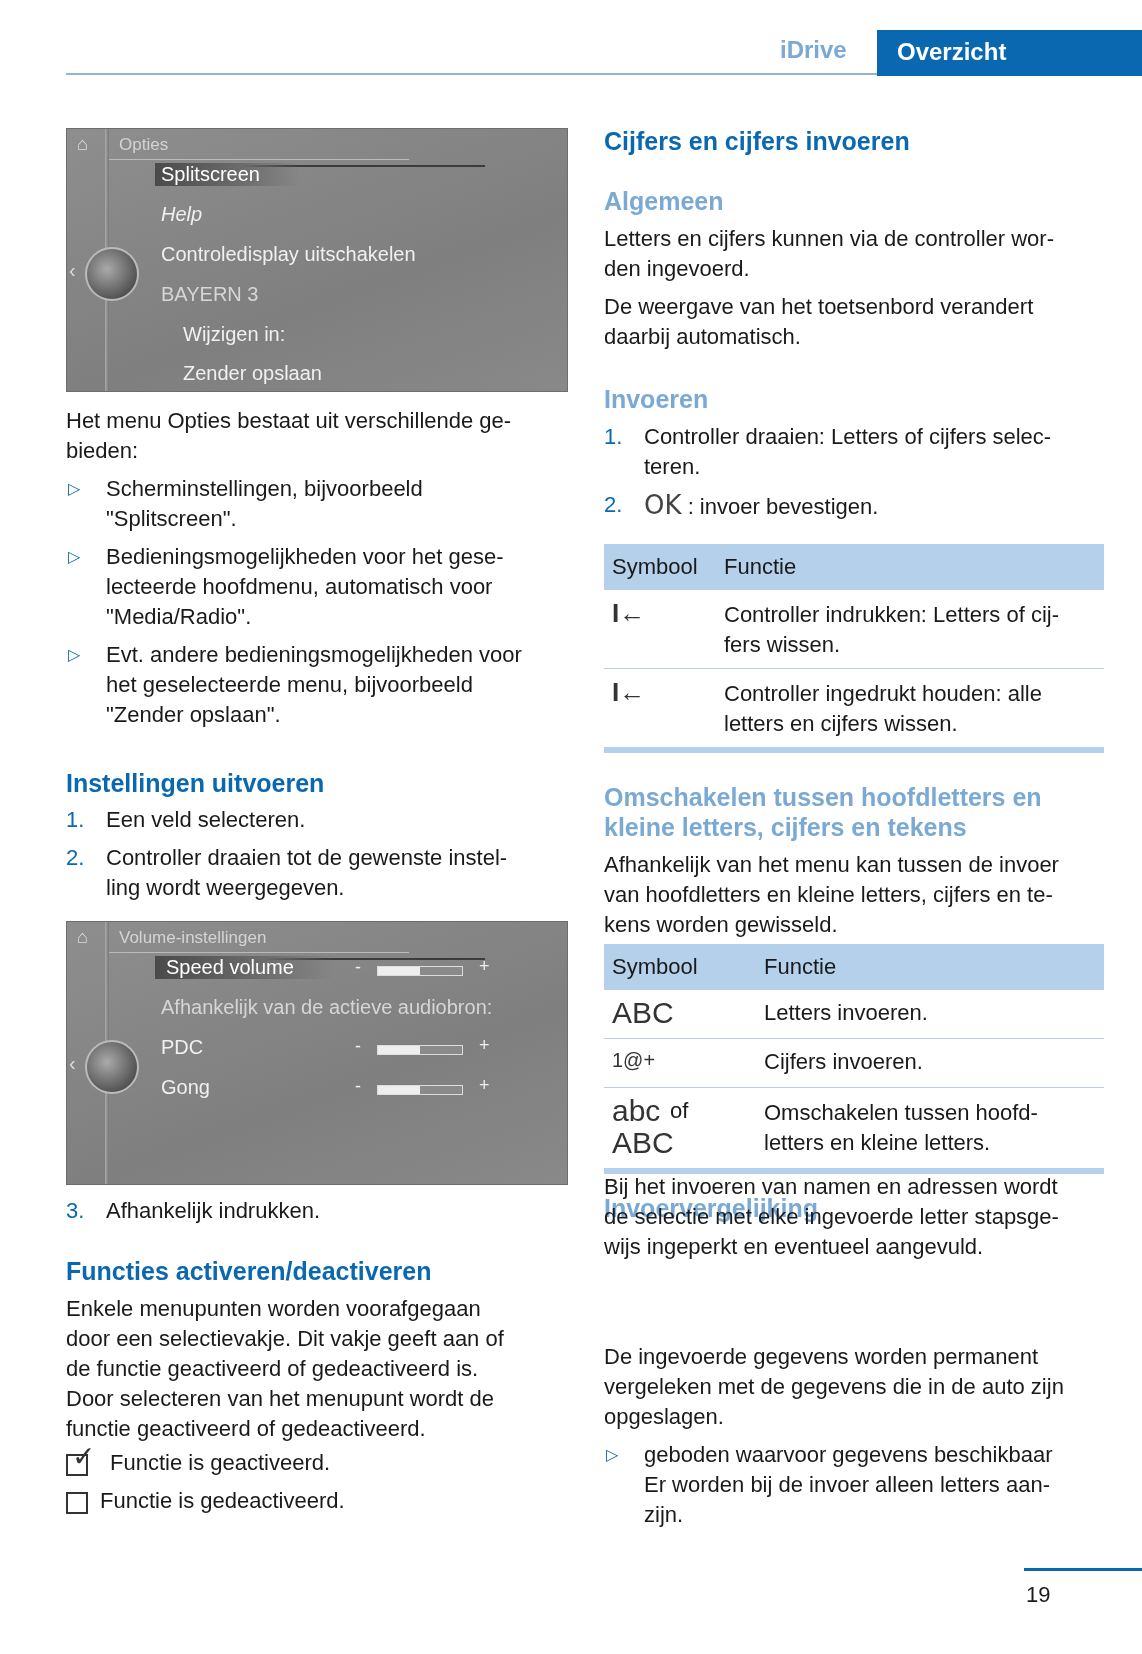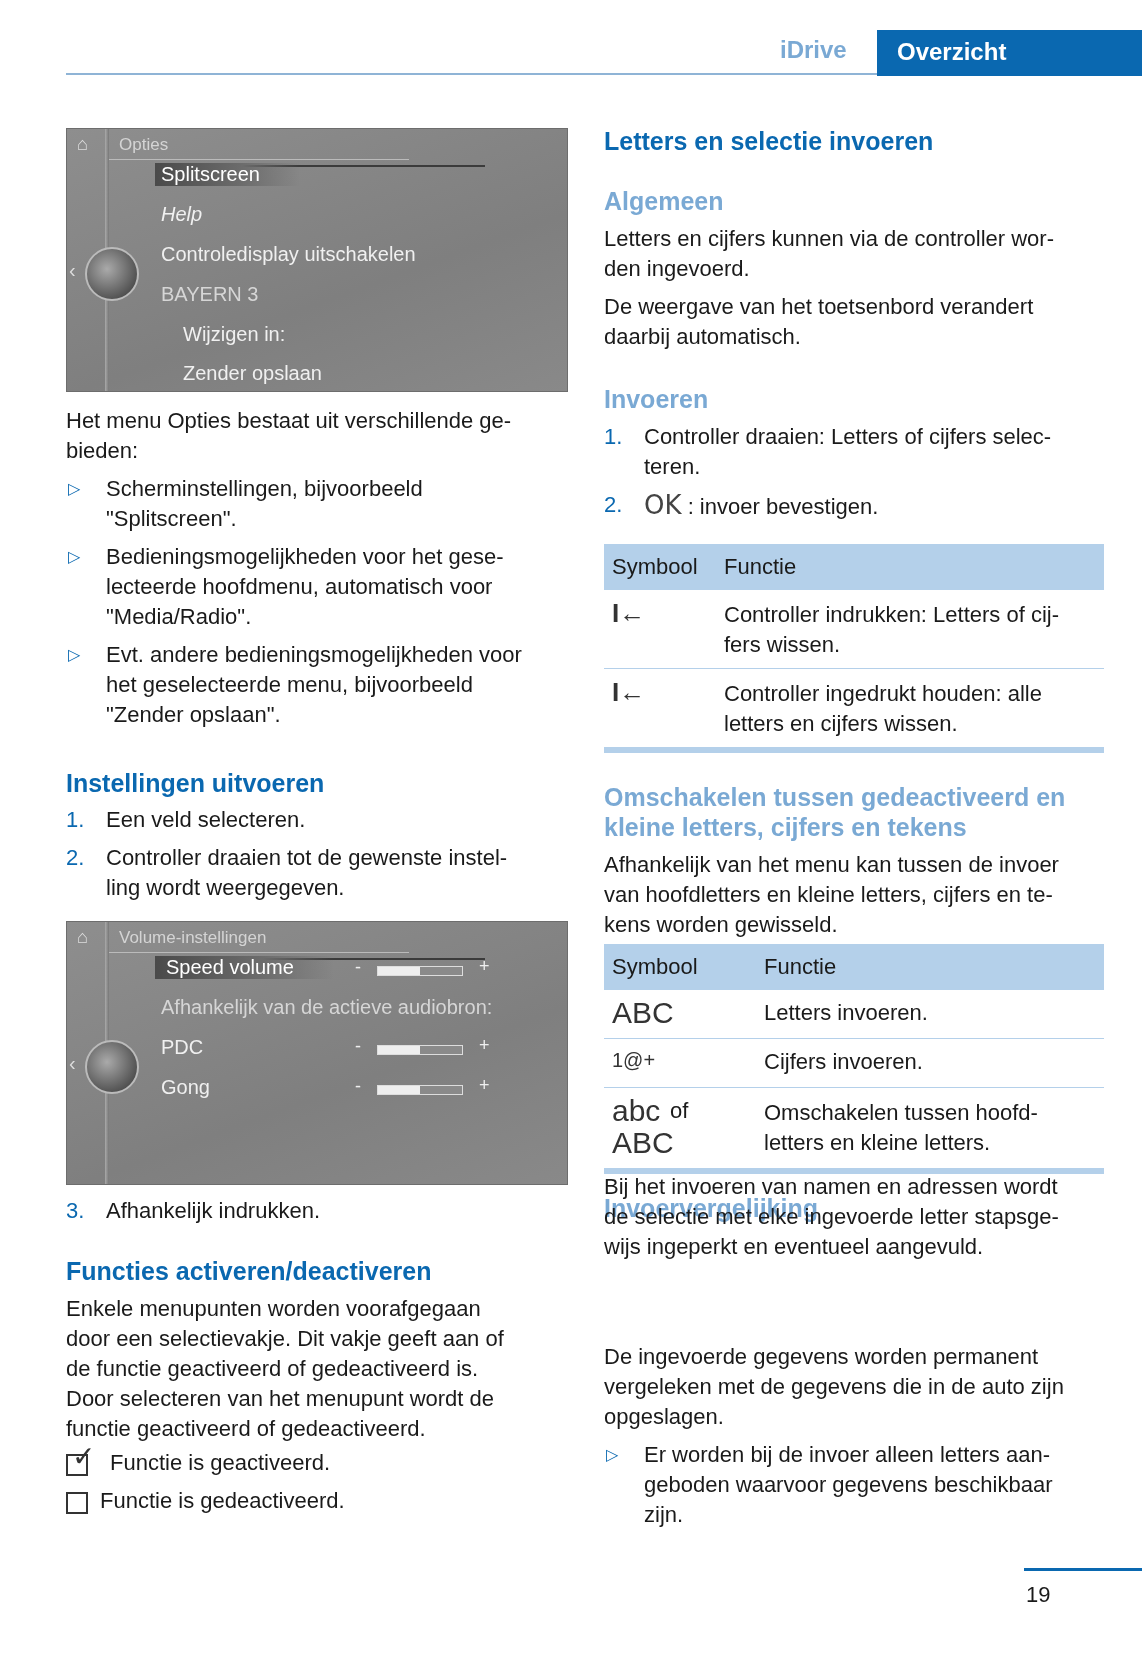--- a/index.html
+++ b/index.html
@@ -164,21 +164,21 @@
 <div class="col colL" style="top:1448px;height:32px;">
   <span class="cb" style="left:0;top:6px;"></span>
   <span class="abs" style="left:6px;top:-6px;font-size:28px;font-weight:bold;color:#333;">✓</span>
   <span class="abs" style="left:44px;top:0;">Functie is geactiveerd.</span>
 </div>
 <div class="col colL" style="top:1486px;height:32px;">
   <span class="cb" style="left:0;top:6px;"></span>
   <span class="abs" style="left:34px;top:0;">Functie is gedeactiveerd.</span>
 </div>
 
-<div class="col colR h1" style="top:126px;">Letters en selectie invoeren</div>
+<div class="col colR h1" style="top:126px;">Cijfers en cijfers invoeren</div>
 <div class="col colR h2" style="top:186px;">Algemeen</div>
 <div class="col colR" style="top:224px;">
   <p>Letters en cijfers kunnen via de controller wor-</p>
   <p>den ingevoerd.</p>
 </div>
 <div class="col colR" style="top:292px;">
   <p>De weergave van het toetsenbord verandert</p>
   <p>daarbij automatisch.</p>
 </div>
 <div class="col colR h2" style="top:384px;">Invoeren</div>
@@ -204,21 +204,21 @@
     <span style="left:120px;top:10px;line-height:30px;"><span style="position:static">Controller indrukken: Letters of cij-</span><br><span style="position:static">fers wissen.</span></span>
   </div>
   <div class="row" style="height:78px;border-bottom:none;">
     <span class="sym" style="left:8px;top:8px;font-size:26px;font-weight:bold;">I←</span>
     <span style="left:120px;top:10px;line-height:30px;"><span style="position:static">Controller ingedrukt houden: alle</span><br><span style="position:static">letters en cijfers wissen.</span></span>
   </div>
   <div class="end"></div>
 </div>
 
 <div class="col colR h2" style="top:782px;">
-  <p>Omschakelen tussen gedeactiveerd en</p>
+  <p>Omschakelen tussen hoofdletters en</p>
   <p>kleine letters, cijfers en tekens</p>
 </div>
 <div class="col colR" style="top:850px;">
   <p>Afhankelijk van het menu kan tussen de invoer</p>
   <p>van hoofdletters en kleine letters, cijfers en te-</p>
   <p>kens worden gewisseld.</p>
 </div>
 
 <div class="tbl" style="top:944px;">
   <div class="th">
@@ -249,20 +249,20 @@
   <p>wijs ingeperkt en eventueel aangevuld.</p>
 </div>
 <div class="col colR" style="top:1342px;">
   <p>De ingevoerde gegevens worden permanent</p>
   <p>vergeleken met de gegevens die in de auto zijn</p>
   <p>opgeslagen.</p>
 </div>
 <div class="col colR" style="top:1440px;">
   <div class="li">
     <span class="tri">▷</span>
+    <p>geboden waarvoor gegevens beschikbaar</p>
     <p>Er worden bij de invoer alleen letters aan-</p>
-    <p>geboden waarvoor gegevens beschikbaar</p>
     <p>zijn.</p>
   </div>
 </div>
 
 <div class="footline"></div>
 <div class="pnum">19</div>
 
 </body></html>

